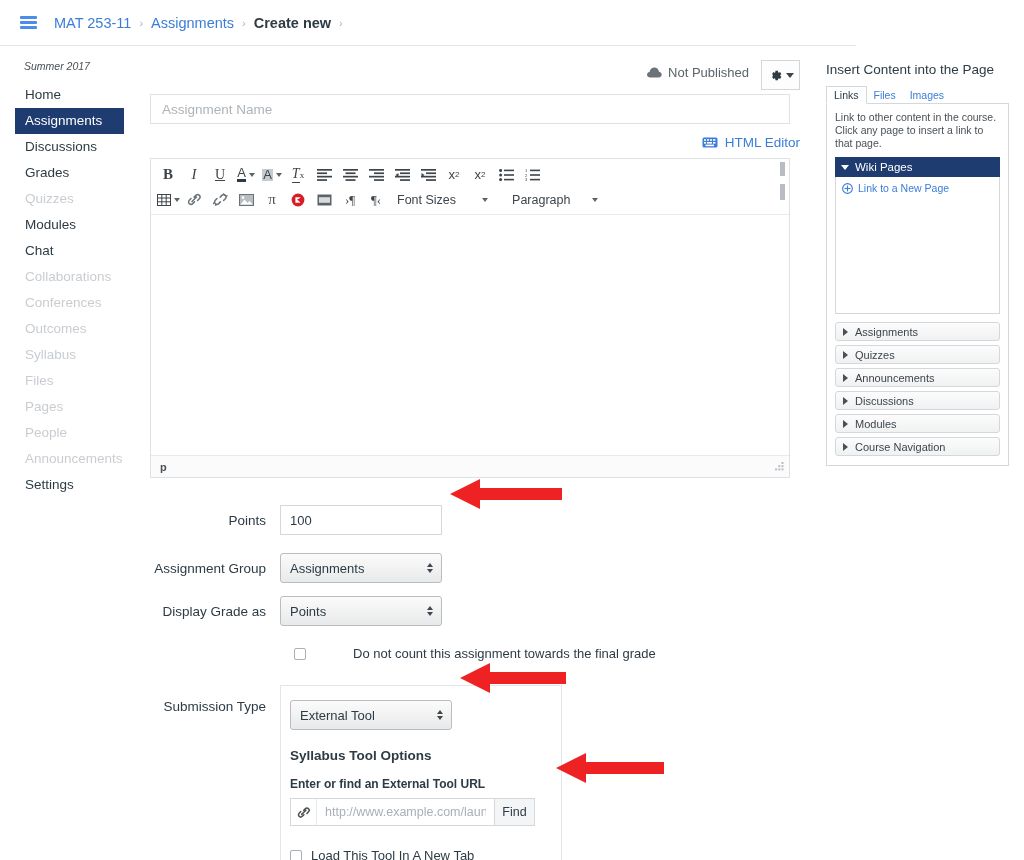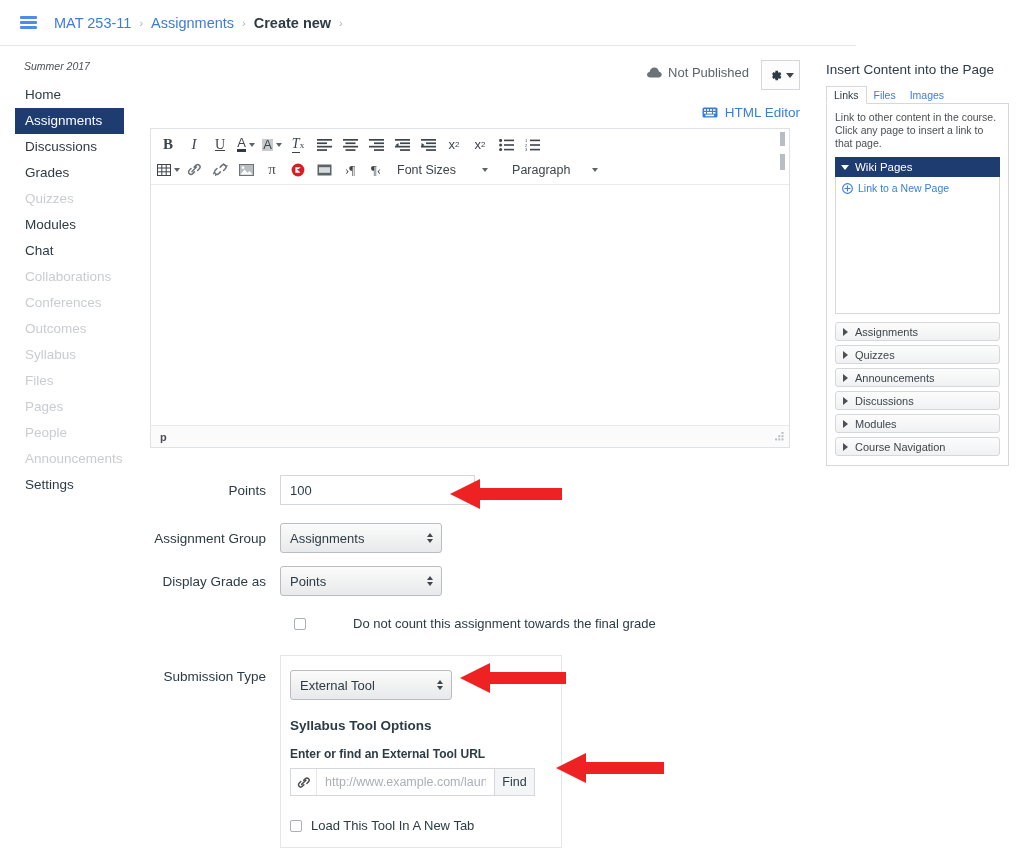--- a/index.html
+++ b/index.html
@@ -82,21 +82,21 @@
   #estatus {
     height:22px; border-top:1px solid #e8eaec; background:#fbfbfb;
     display:flex; align-items:center; justify-content:space-between;
     padding:0 5px 0 9px; font-size:11px; font-weight:bold; color:#4a5055;
   }
 
   
   .frow { display:flex; align-items:center; margin-top:18px; }
   .flabel { width:130px; text-align:right; padding-right:14px; font-size:13.5px; color:#2d3b45; }
   .tinput {
-    width:195px; height:30px; border:1px solid #d5d8db; background:#fff;
+    width:162px; height:30px; border:1px solid #d5d8db; background:#fff;
     padding:0 9px; font-size:13px; color:#2d3b45; outline:none;
     font-family:"Liberation Sans", sans-serif;
   }
   .selbox {
     width:162px; height:30px; border:1px solid #b9bdc1; border-radius:3px;
     background:linear-gradient(#fbfbfb,#e8e9ea);
     display:flex; align-items:center; justify-content:space-between;
     padding:0 8px 0 9px; font-size:13px; color:#2d3b45; cursor:pointer;
   }
   .updown { display:flex; flex-direction:column; align-items:center; gap:2px; }
@@ -203,20 +203,21 @@
     </div>
     <div id="gearbtn">
       <svg width="15" height="15" viewBox="0 0 16 16">
         <path fill="#2d3b45" d="M8 5.2a2.8 2.8 0 100 5.6 2.8 2.8 0 000-5.6zm0 4.2a1.4 1.4 0 110-2.8 1.4 1.4 0 010 2.8z"></path>
         <path fill="#2d3b45" d="M14.3 9.3l-1.2-.7c.1-.4.1-.8 0-1.2l1.2-.7-1.4-2.4-1.2.7c-.3-.3-.6-.5-1-.6V3h-2.8v1.4c-.4.1-.7.3-1 .6l-1.2-.7L4.3 6.7l1.2.7c-.1.4-.1.8 0 1.2l-1.2.7 1.4 2.4 1.2-.7c.3.3.6.5 1 .6V13h2.8v-1.4c.4-.1.7-.3 1-.6l1.2.7 1.4-2.4z"></path>
       </svg>
       <span class="caret-dn"></span>
     </div>
   </div>
 
+  <input id="assignname" type="text" placeholder="Assignment Name" style="">
 
   <div id="htmlrow">
     <svg id="kbd-ic" width="16" height="11" viewBox="0 0 16 11">
       <rect x="0.5" y="0.5" width="15" height="10" rx="1.5" fill="#3b7dd8"></rect>
       <rect x="2" y="2.2" width="2" height="1.6" fill="#fff"></rect>
       <rect x="5" y="2.2" width="2" height="1.6" fill="#fff"></rect>
       <rect x="8" y="2.2" width="2" height="1.6" fill="#fff"></rect>
       <rect x="11" y="2.2" width="2.4" height="1.6" fill="#fff"></rect>
       <rect x="2" y="5" width="2" height="1.6" fill="#fff"></rect>
       <rect x="5" y="5" width="5" height="1.6" fill="#fff"></rect>

